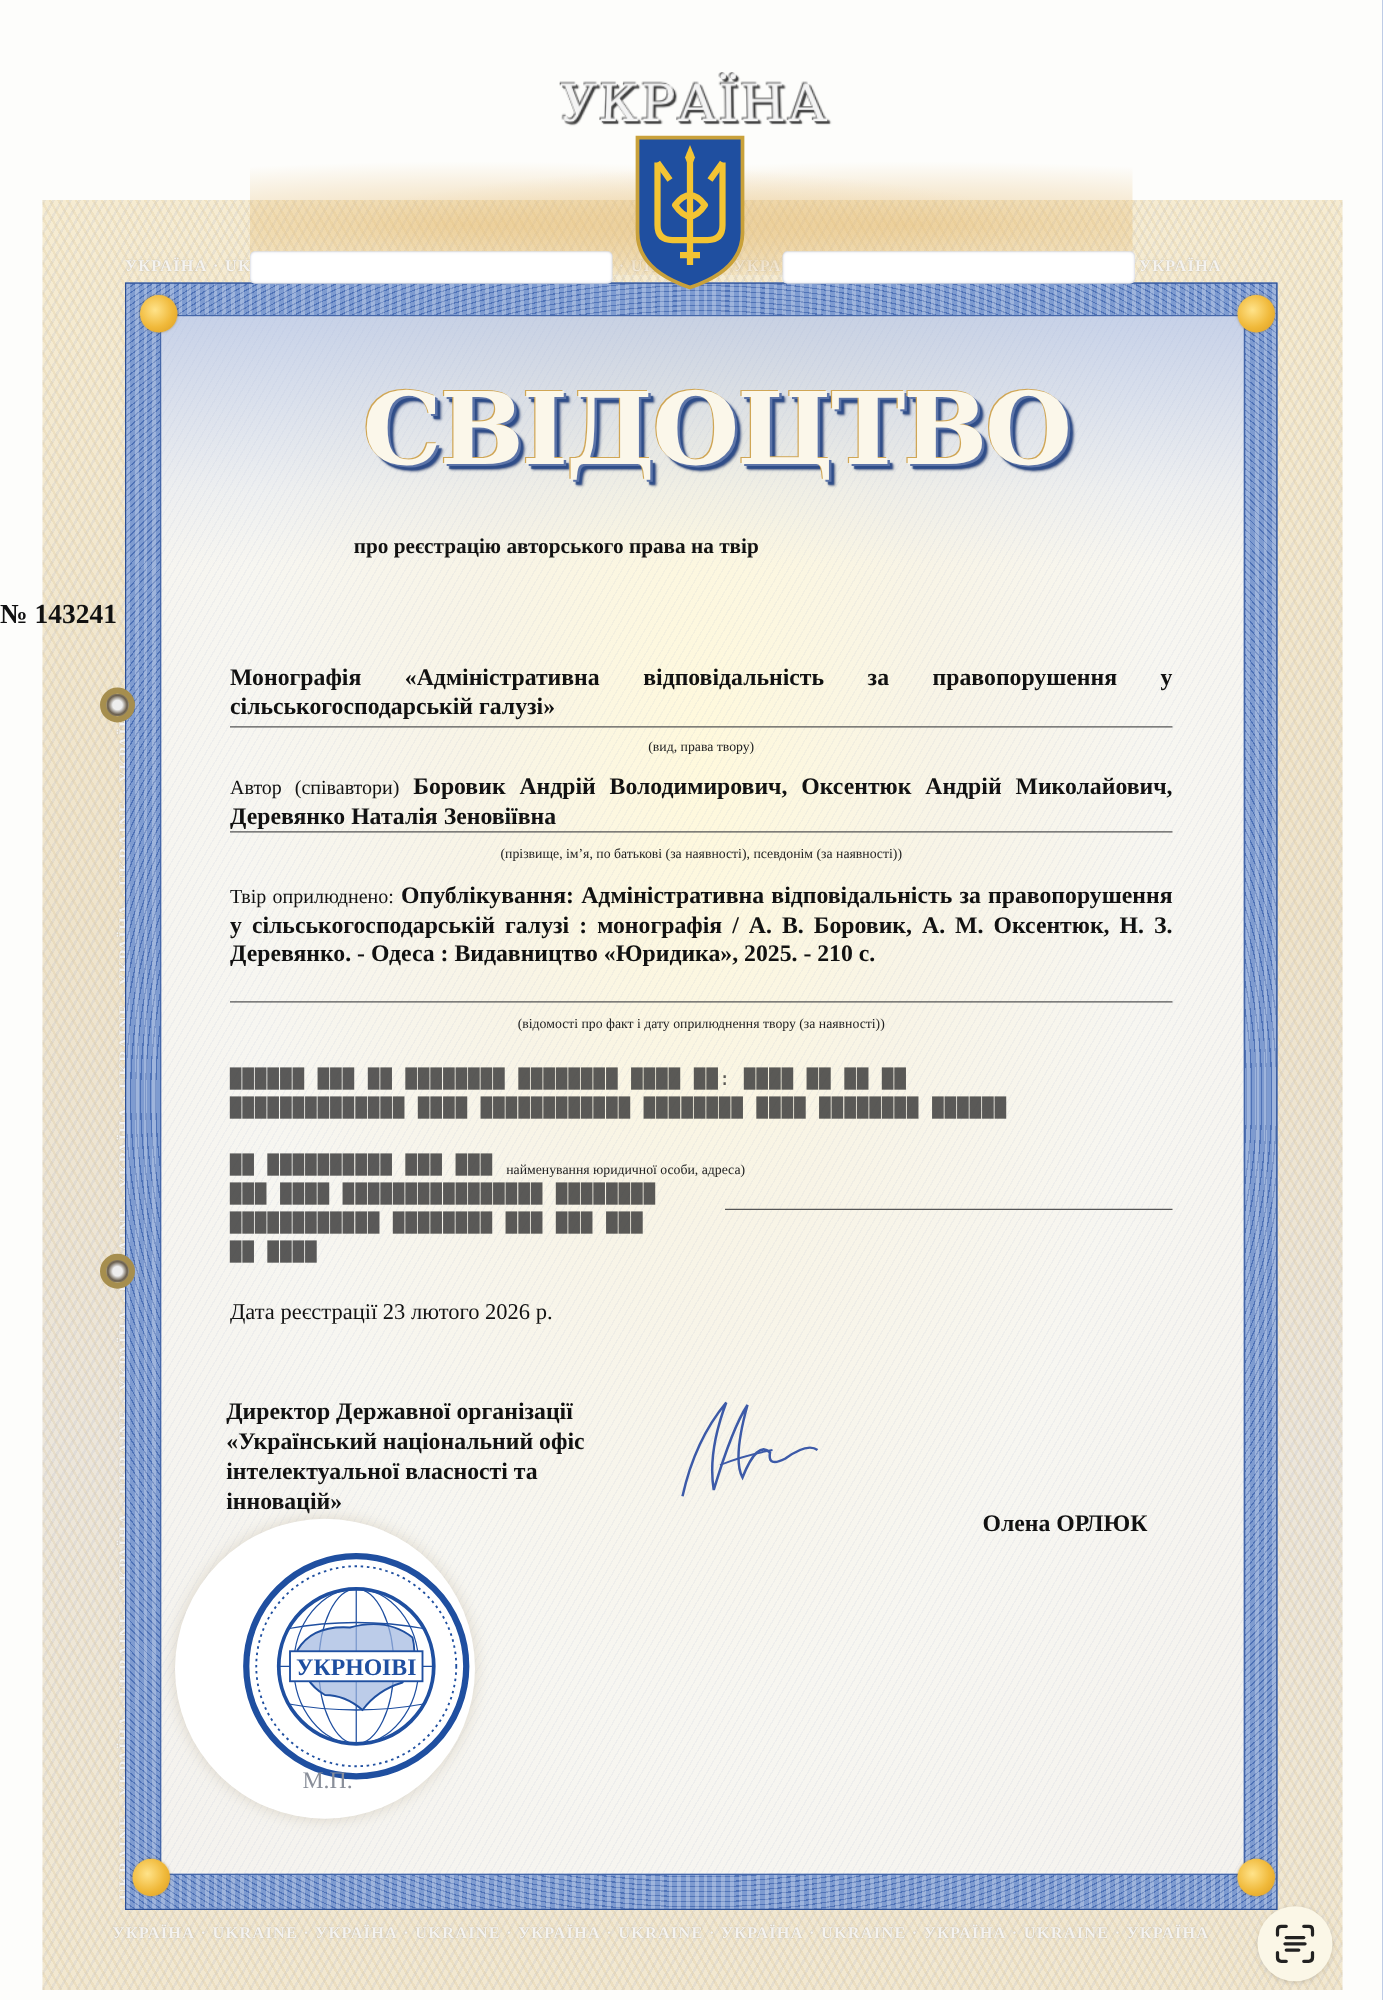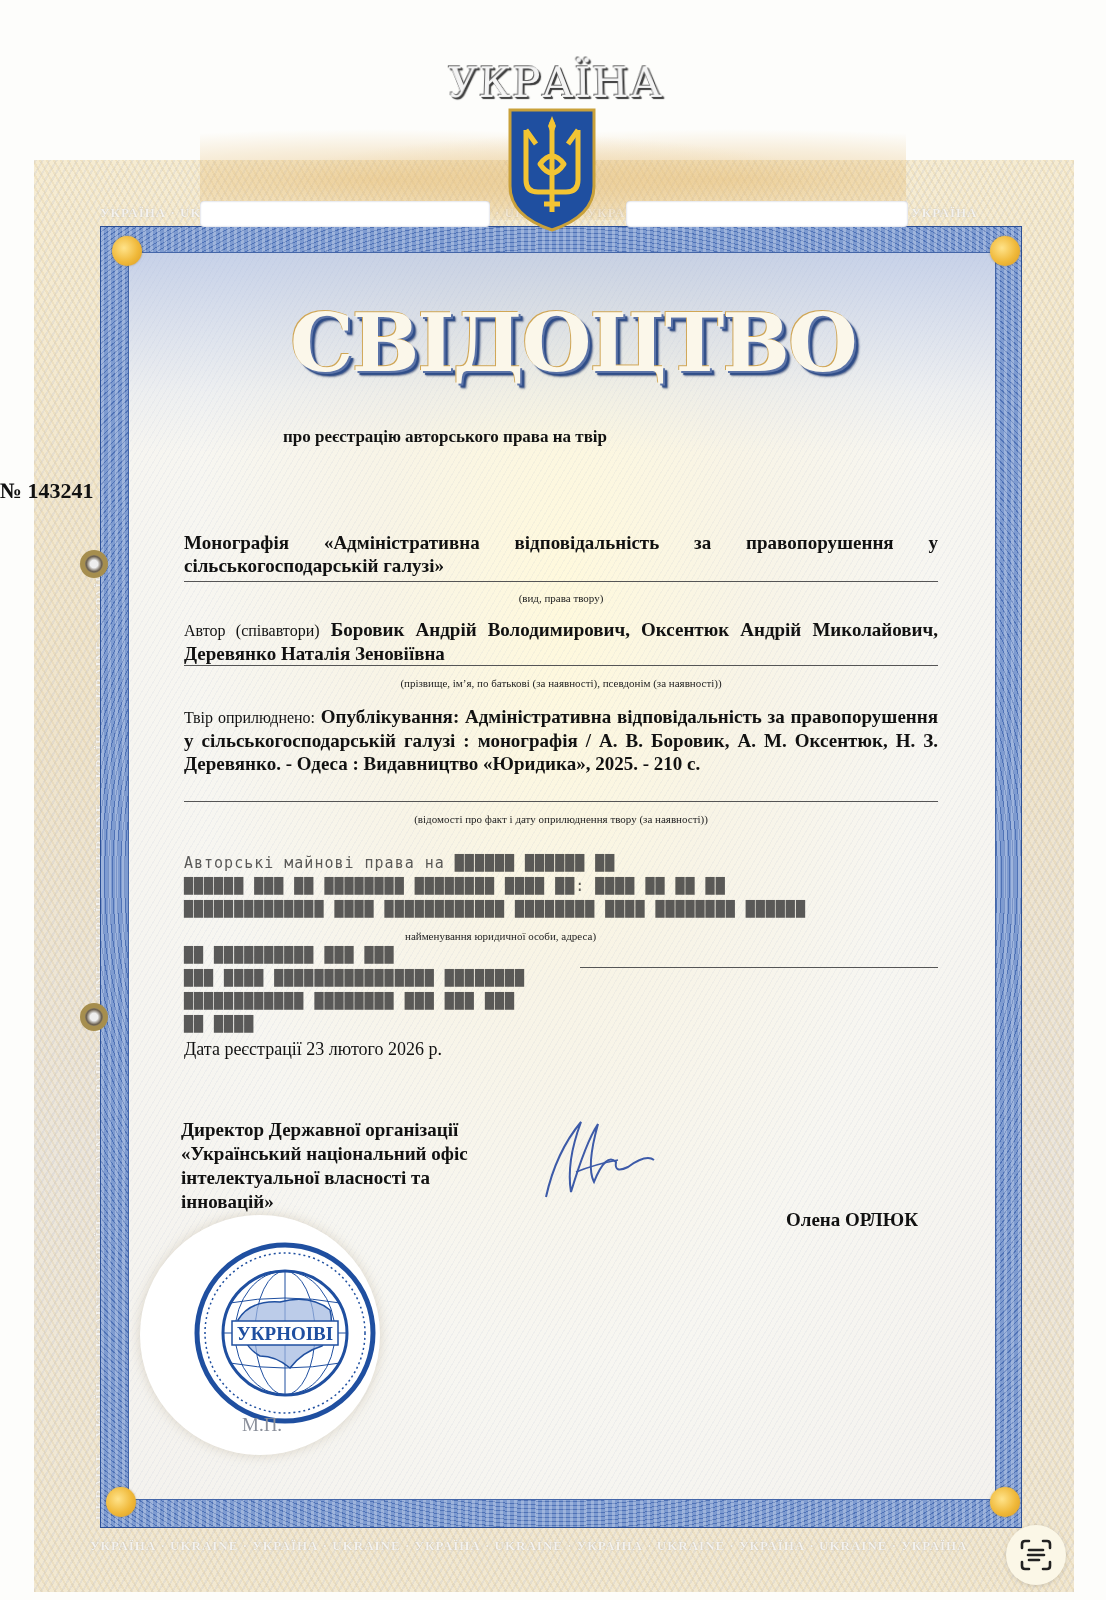--- a/index.html
+++ b/index.html
@@ -195,21 +195,20 @@
 <div class="caption" style="top:677px;">(прізвище, ім’я, по батькові (за наявності), псевдонім (за наявності))</div>
 
 <div class="content field-text" style="top:705px;">
   <span class="field-label">Твір оприлюднено:</span>
   <b>Опублікування: Адміністративна відповідальність за правопорушення у сільськогосподарській галузі : монографія  / А. В. Боровик, А. М. Оксентюк, Н. З. Деревянко. - Одеса : Видавництво «Юридика», 2025. - 210 с.</b>
 </div>
 <div class="rule" style="top:801px;"></div>
 <div class="caption" style="top:813px;">(відомості про факт і дату оприлюднення  твору (за наявності))</div>
 
 <div class="redacted">
-  <div>Авторські  майнові   права   на   ██████           ██████    ██</div>
   <div>██████ ███ ██  ████████   ████████  ████   ██:  ████ ██ ██   ██</div>
   <div>██████████████  ████ ████████████  ████████   ████ ████████ ██████</div>
   <div>&nbsp;</div>
   <div>  ██     ██████████ ███       ███</div>
   <div>███  ████  ████████████████  ████████</div>
   <div>████████████ ████████  ███   ███  ███</div>
   <div>██ ████</div>
 </div>
 <div class="rule" style="top:967px;left:580px;width:358px;"></div>
 <div class="redacted-caption">найменування юридичної особи, адреса)</div>

